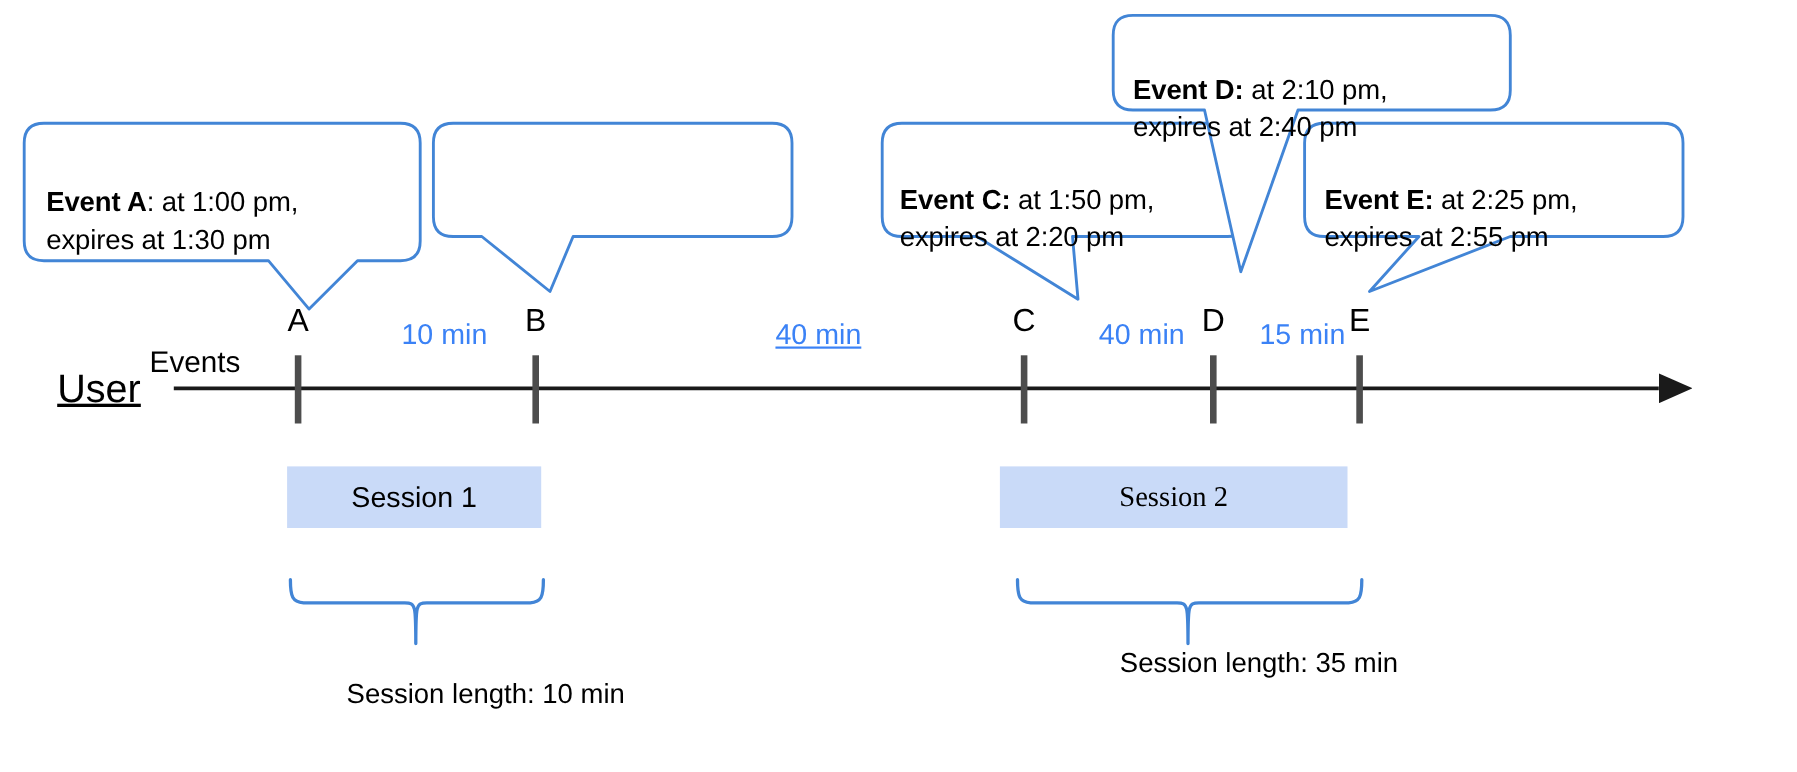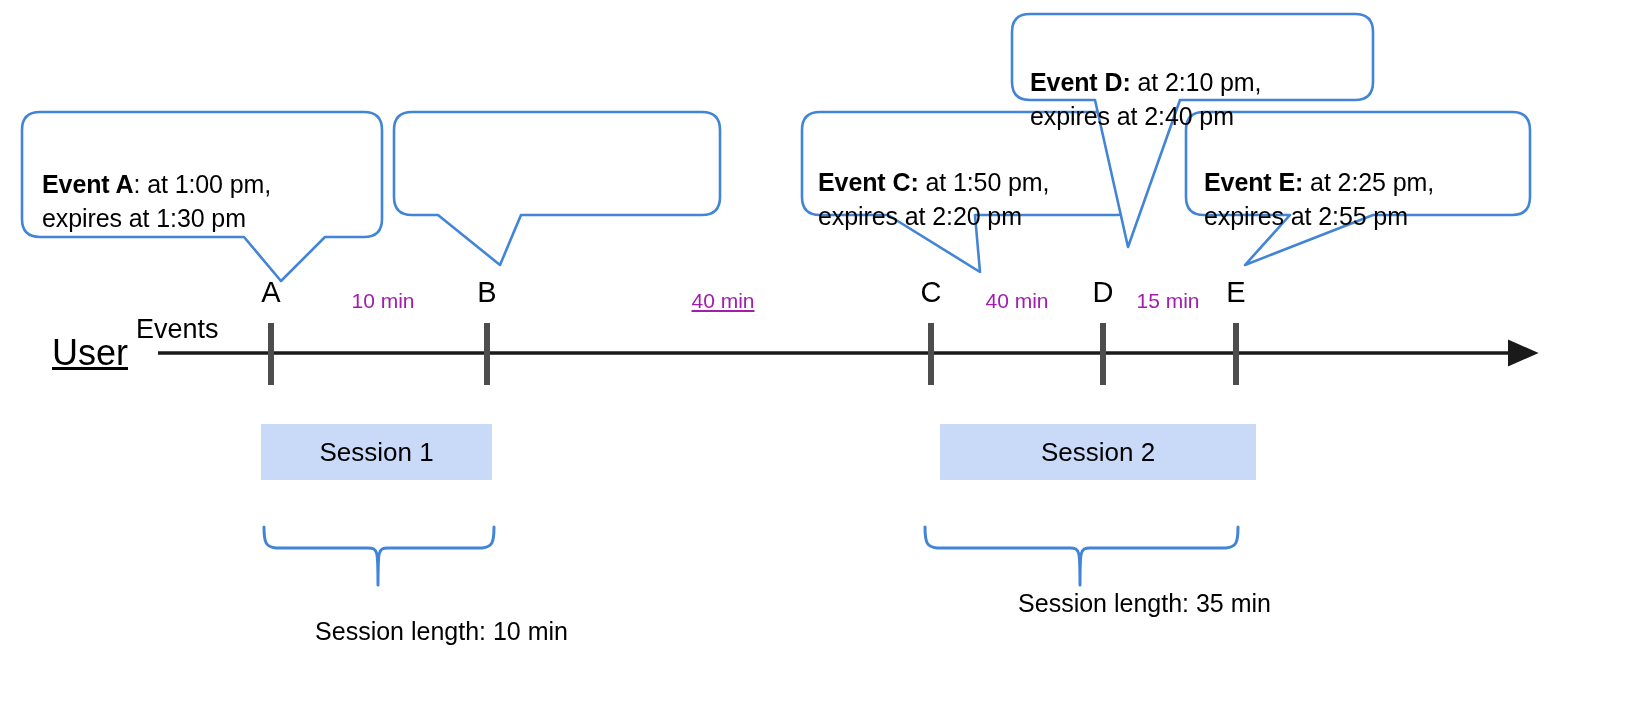--- a/index.html
+++ b/index.html
@@ -45,23 +45,23 @@
   }
   .event-letter {
     position: absolute;
     font-size: 29px;
     color: #000000;
     text-align: center;
     white-space: nowrap;
   }
   .gap-label {
     position: absolute;
-    font-size: 21px;
-    color: #a21caf;
-    text-align: center;
+    font-size: 26px;
+    color: #3b82f6;
+    text-align: right;
     white-space: nowrap;
   }
   .session-bar {
     position: absolute;
     background: #c9daf8;
     display: flex;
     align-items: center;
     justify-content: center;
     font-size: 26px;
     color: #000000;
@@ -219,21 +219,21 @@
 
   <div class="gap-label" style="left:323px; top:289px; width:120px;">10 min</div>
   <div class="gap-label" style="left:663px; top:289px; width:120px;text-decoration:underline;">40 min</div>
   <div class="gap-label" style="left:957px; top:289px; width:120px;">40 min</div>
   <div class="gap-label" style="left:1113px; top:289px; width:110px;">15 min</div>
 
   <div class="session-bar" style="left:261px; top:424px; width:231px; height:56px;">
     <span>Session 1</span>
   </div>
 
-  <div class="session-bar" style="left:940px; top:424px; width:316px; height:56px;">
+  <div class="session-bar" style="left:909px; top:424px; width:316px; height:56px;font-family:Liberation Serif, serif;">
     <span>Session 2</span>
   </div>
 
   <div class="session-length" style="left:188px; top:617px; width:380px;">Session length: 10 min</div>
 
   <div class="session-length" style="left:891px; top:589px; width:380px;">Session length: 35 min</div>
 
 </div>
 
 </body></html>

